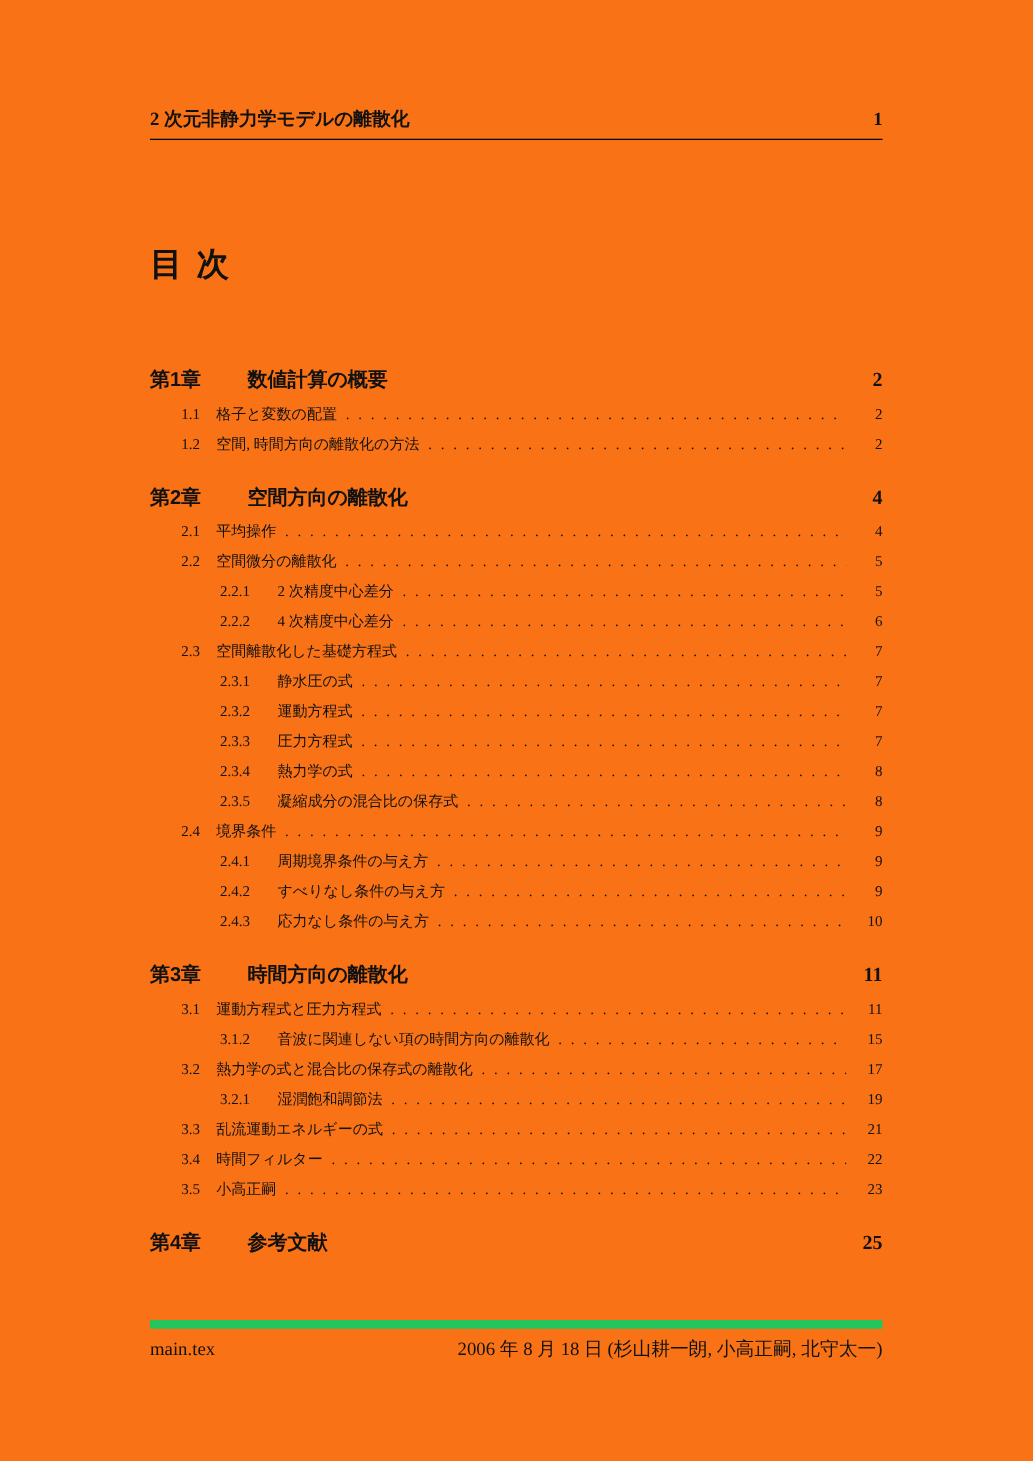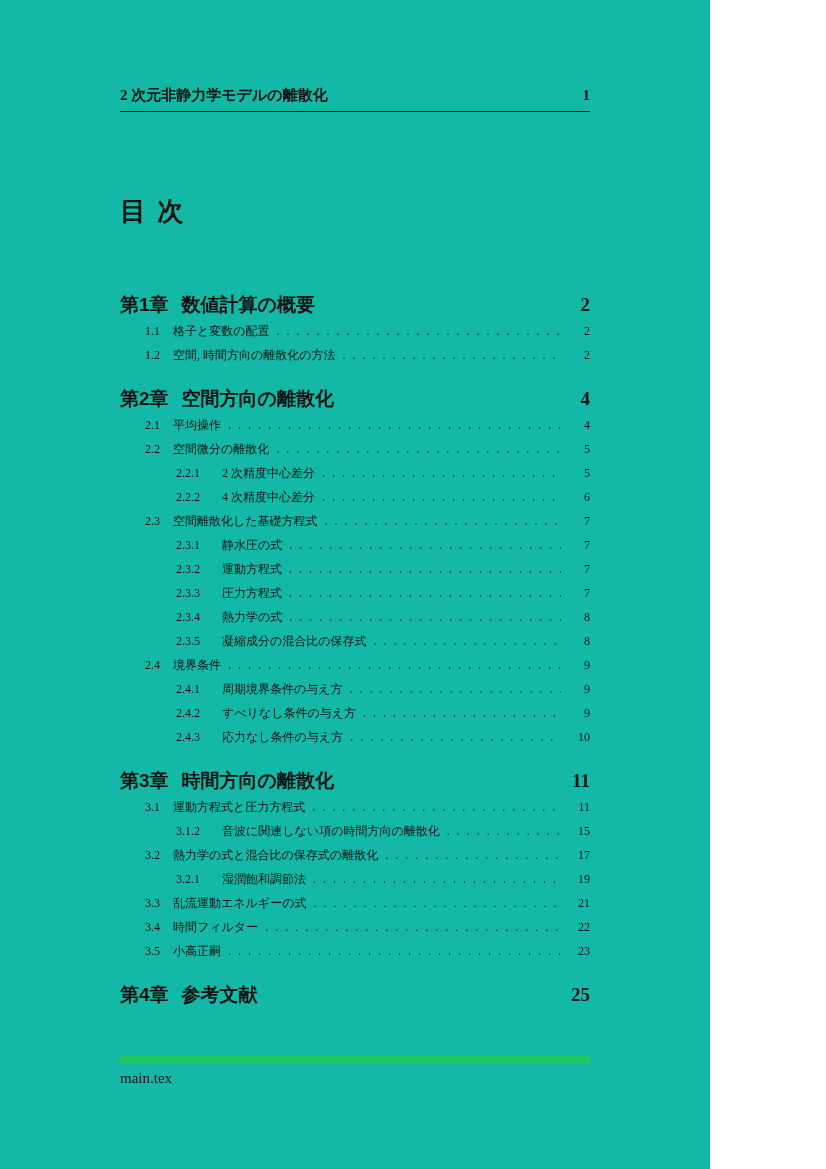--- a/index.html
+++ b/index.html
@@ -2,23 +2,23 @@
 <html lang="ja"><head>
 <meta charset="utf-8">
 <style>
   html, body {
     margin: 0;
     padding: 0;
     background: #ffffff;
   }
   .page {
     position: relative;
-    width: 710px;
+    width: 826px;
     height: 1169px;
-    background: #14b8a6;
+    background: #f97316;
     color: #111111;
     font-family: "Liberation Serif", "DejaVu Serif", serif;
     overflow: hidden;
     box-sizing: border-box;
   }
   
   .header {
     margin: 86px 120px 0 120px;
     display: flex;
     justify-content: space-between;
@@ -39,24 +39,25 @@
   
   .toc {
     margin: 62px 120px 0 120px;
   }
   .chapter + .chapter {
     margin-top: 18px;
   }
   .chapter-row {
     display: flex;
     align-items: center;
-    font-size: 19px;
+    font-size: 16px;
     font-weight: bold;
     line-height: 28px;
     font-family: "Liberation Sans", "DejaVu Sans", sans-serif;
+    gap: 24px;
   }
   .ch-label { margin-right: 13px; white-space: nowrap; }
   .ch-title { white-space: nowrap; }
   .spacer { flex: 1; }
   .ch-page {
     width: 26px;
     text-align: right;
     font-family: "Liberation Serif", "DejaVu Serif", serif;
   }
   .sec-row {
@@ -284,15 +285,16 @@
           <span class="ch-label">第4章</span>
           <span class="ch-title">参考文献</span>
           <span class="spacer"></span>
           <span class="ch-page">25</span>
         </div>
       </div>
     </div>
 
   <div class="footer">
     <span>main.tex</span>
+    <span>2006 年 8 月 18 日 (杉山耕一朗, 小高正嗣, 北守太一)</span>
   </div>
 
 </div>
 
 </body></html>

